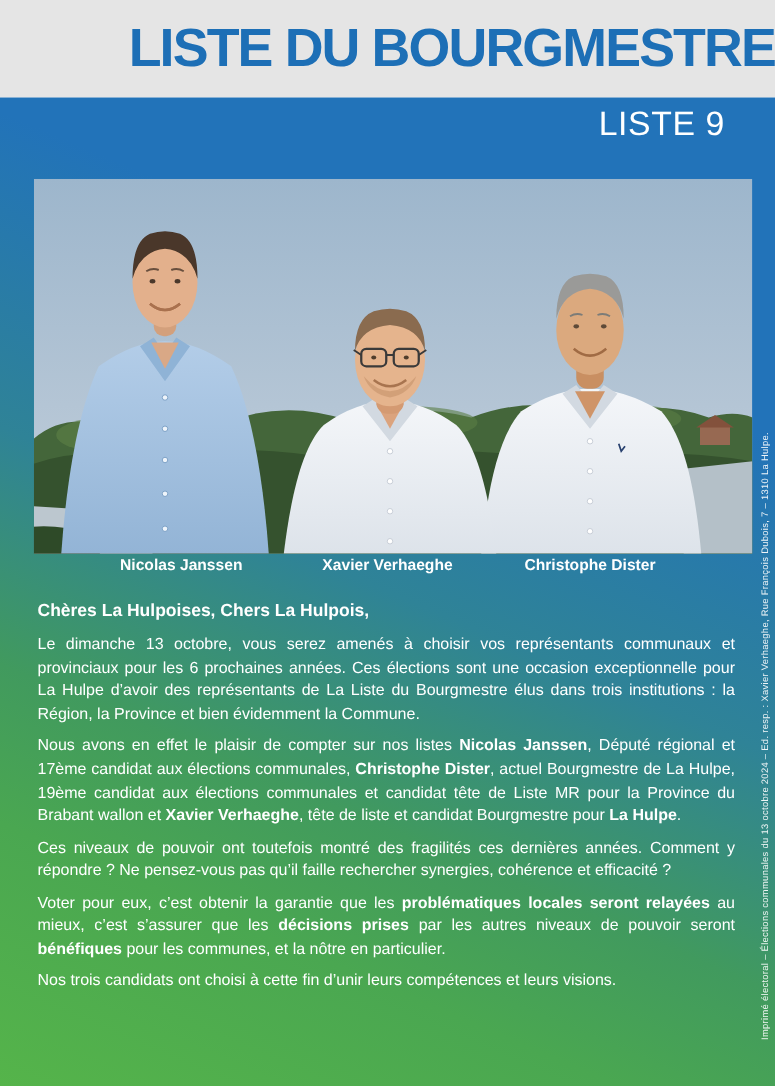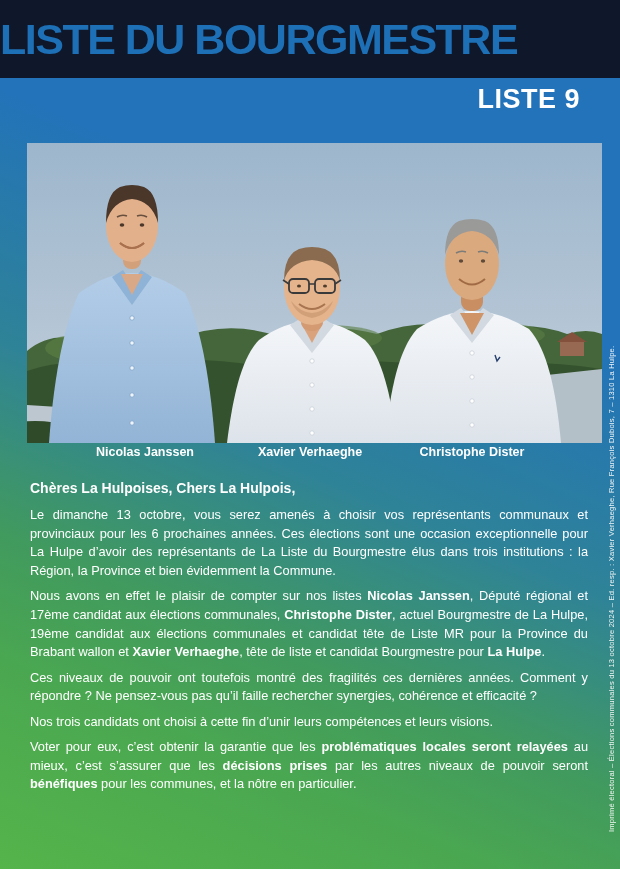--- a/index.html
+++ b/index.html
@@ -1,31 +1,31 @@
 <!DOCTYPE html>
 <html><head>
 <meta charset="utf-8">
 <style>
   html,body{margin:0;padding:0;background:#e8e8e8;}
   .page{
     position:relative;width:620px;height:869px;margin:0 auto;overflow:hidden;
     background:#ffffff;font-family:"Liberation Sans",sans-serif;
   }
   
-  .header{position:absolute;top:0;left:0;width:620px;height:78px;background:#0f172a;
-    display:flex;align-items:center;justify-content:flex-start;}
+  .header{position:absolute;top:0;left:0;width:620px;height:78px;background:#e5e5e5;
+    display:flex;align-items:center;justify-content:flex-end;}
   .header h1{margin:0;color:#1d6fb6;font-size:43px;font-weight:700;letter-spacing:-1.5px;
     white-space:nowrap;}
   
   .content{position:absolute;top:78px;left:0;width:620px;height:791px;
     background:linear-gradient(203deg,#2273b9 0%,#2273b9 26%,#2f8397 50%,#419а5e 65%,#4aa751 78%,#55b44a 100%);
     background:linear-gradient(203deg,#2273b9 0%,#2273b9 26%,#2f8397 50%,#419a5e 68%,#4aa751 80%,#55b44a 100%);
   }
   .liste-badge{position:absolute;top:6px;right:40px;color:#ffffff;font-size:27px;
-    font-weight:700;letter-spacing:0.5px;}
+    font-weight:400;letter-spacing:0.5px;}
   
   .photo-wrap{position:absolute;left:27px;top:65px;width:575px;height:300px;overflow:hidden;}
   .photo-wrap svg{display:block;}
   
   .logo{position:absolute;left:247px;top:27px;width:99px;height:104px;
     border:3px solid #ffffff;border-radius:26px;
     background:linear-gradient(205deg,#2776ba 42%,#33986e 66%,#55b43a 88%);
     box-shadow:7px 7px 0 0 #e8413a;
     display:flex;align-items:center;justify-content:center;z-index:6;}
   .logo span{color:#ffffff;font-size:57px;font-weight:700;letter-spacing:-2px;
@@ -167,21 +167,21 @@
       <span class="cap c2">Xavier Verhaeghe</span>
       <span class="cap c3">Christophe Dister</span>
     </div>
 
     <div class="body-text">
       <p class="salutation">Chères La Hulpoises, Chers La Hulpois,</p>
       <div id="paras">
           <p><span>Le dimanche 13 octobre, vous serez amenés à choisir vos représentants communaux et provinciaux pour les 6 prochaines années. Ces élections sont une occasion exceptionnelle pour La Hulpe d’avoir des représentants de La Liste du Bourgmestre élus dans trois institutions : la Région, la Province et bien évidemment la Commune.</span></p>
           <p><span>Nous avons en effet le plaisir de compter sur nos listes </span><strong>Nicolas Janssen</strong><span>, Député régional et 17ème candidat aux élections communales, </span><strong>Christophe Dister</strong><span>, actuel Bourgmestre de La Hulpe, 19ème candidat aux élections communales et candidat tête de Liste MR pour la Province du Brabant wallon et </span><strong>Xavier Verhaeghe</strong><span>, tête de liste et candidat Bourgmestre pour </span><strong>La Hulpe</strong><span>.</span></p>
           <p><span>Ces niveaux de pouvoir ont toutefois montré des fragilités ces dernières années. Comment y répondre ? Ne pensez-vous pas qu’il faille rechercher synergies, cohérence et efficacité ?</span></p>
+          <p><span>Voter pour eux, c’est obtenir la garantie que les </span><strong>problématiques locales seront relayées</strong><span> au mieux, c’est s’assurer que les </span><strong>décisions prises</strong><span> par les autres niveaux de pouvoir seront </span><strong>bénéfiques</strong><span> pour les communes, et la nôtre en particulier.</span></p>
           <p><span>Nos trois candidats ont choisi à cette fin d’unir leurs compétences et leurs visions.</span></p>
-          <p><span>Voter pour eux, c’est obtenir la garantie que les </span><strong>problématiques locales seront relayées</strong><span> au mieux, c’est s’assurer que les </span><strong>décisions prises</strong><span> par les autres niveaux de pouvoir seront </span><strong>bénéfiques</strong><span> pour les communes, et la nôtre en particulier.</span></p>
         </div>
     </div>
 
     <div class="imprint">Imprimé électoral – Élections communales du 13 octobre 2024 – Ed. resp. : Xavier Verhaeghe, Rue François Dubois, 7 – 1310 La Hulpe.</div>
 
   </div>
 </div>
 
 </body></html>

